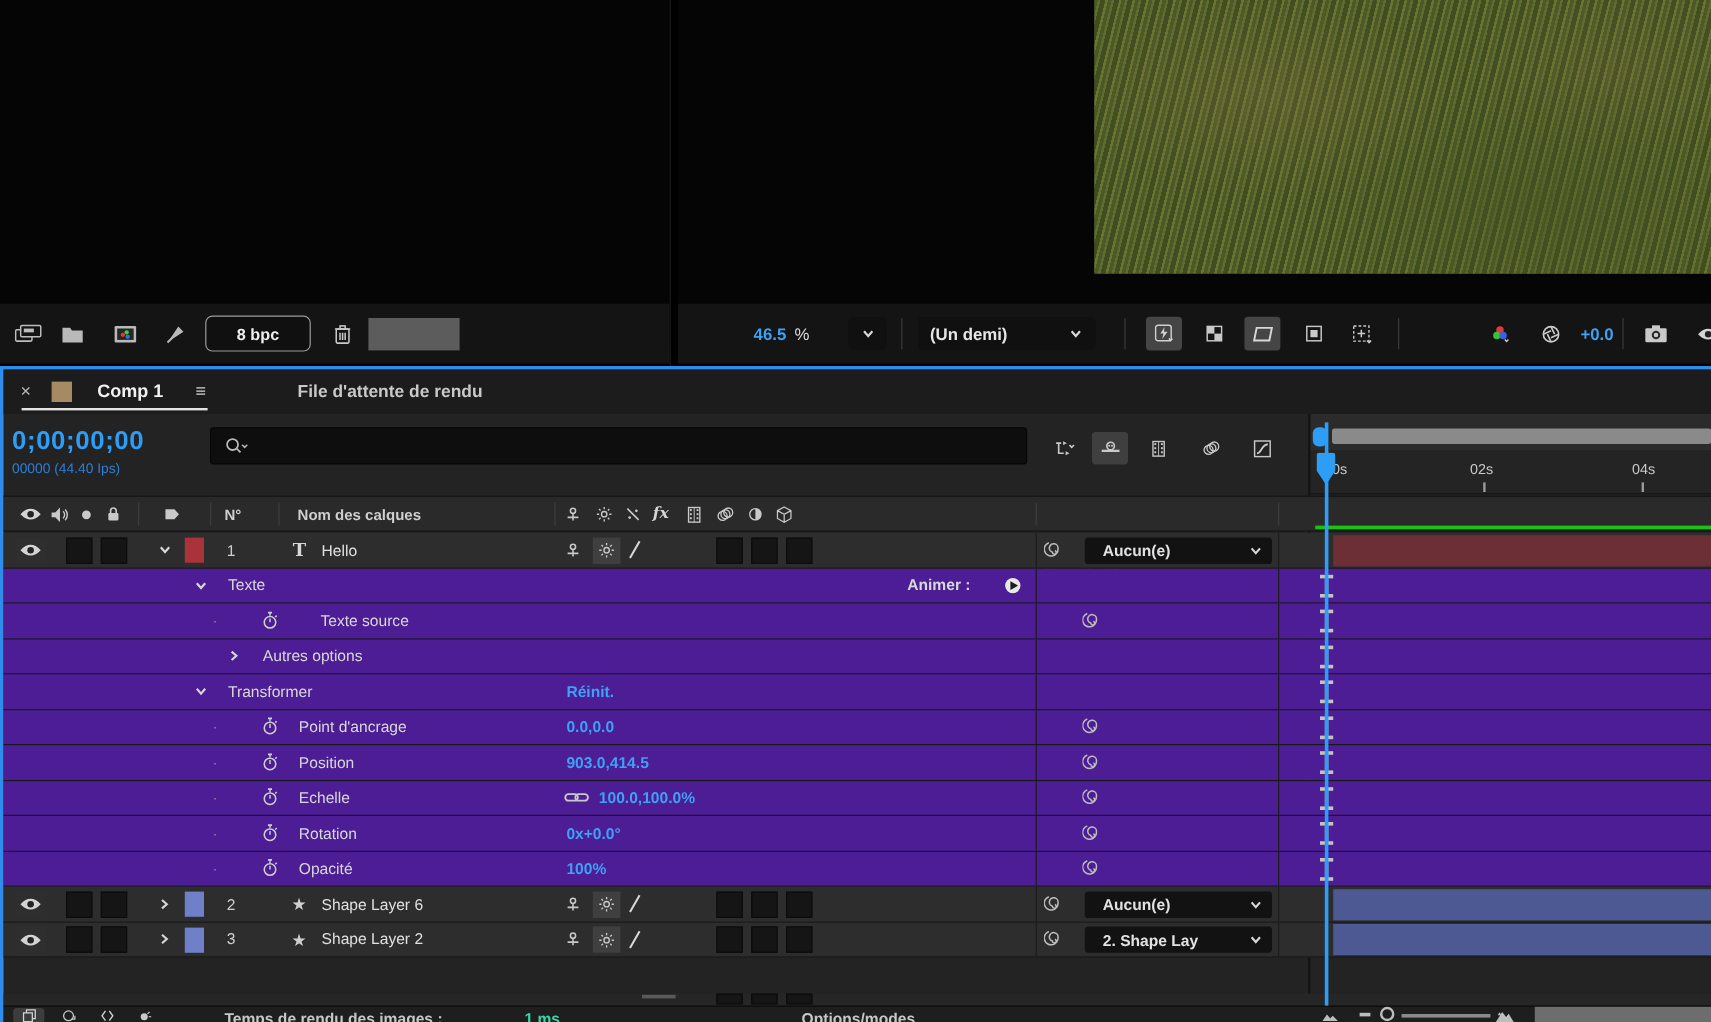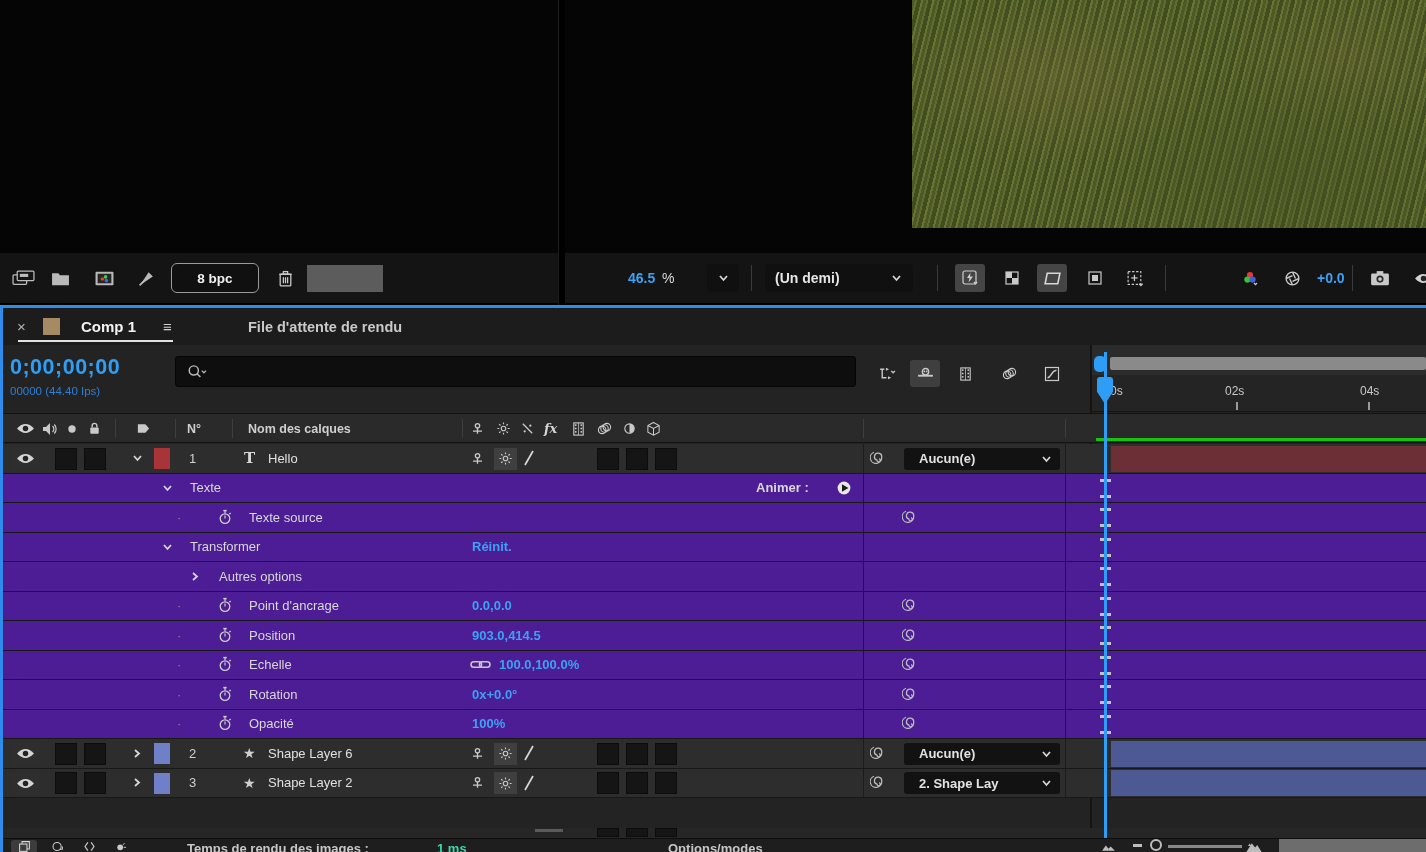--- a/index.html
+++ b/index.html
@@ -533,53 +533,53 @@
         <span class="cell dot" style="left: 174px;">·</span>
         <span class="cell" style="left: 214px;">
           <svg width="16" height="17" viewBox="0 0 16 17">
             <circle cx="8" cy="9.6" r="4.8" fill="none" stroke="#cfcfcf" stroke-width="1.3"></circle>
             <line x1="8" y1="9.6" x2="8" y2="6.4" stroke="#cfcfcf" stroke-width="1.2"></line>
             <line x1="6.3" y1="1.6" x2="9.7" y2="1.6" stroke="#cfcfcf" stroke-width="1.5"></line>
             <line x1="8" y1="1.8" x2="8" y2="4.2" stroke="#cfcfcf" stroke-width="1.2"></line>
             <line x1="12.4" y1="5.2" x2="13.6" y2="4" stroke="#cfcfcf" stroke-width="1.3"></line>
           </svg>
         </span>
-        <span class="cell gname" style="left: 246px;">Texte source</span>
+        <span class="cell gname" style="left: 264px;">Texte source</span>
         <span class="cell" style="left: 899px;">
           <svg width="17" height="17" viewBox="0 0 16 16" fill="none" stroke="#bdbdbd" stroke-width="1.2">
             <path d="M8.6 8.2 a1.5 1.5 0 1 1 -2 1.4 a3.4 3.4 0 1 1 4.4 -2.9 a5.4 5.4 0 1 1 -7.2 -4.6"></path>
           </svg>
         </span>
         <span class="ibeam">
           <i></i>
         </span>
       </div>
       <div class="row">
         <span class="rsep" style="left: 860px;"></span>
         <span class="rsep" style="left: 1062px;"></span>
+        <span class="cell" style="left: 186px;">
+          <svg width="12" height="13" viewBox="0 0 12 12" fill="none" stroke="#d6d6d6" stroke-width="1.8">
+            <path d="M4 2.5 L8 6 L4 9.5"></path>
+          </svg>
+        </span>
+        <span class="cell gname" style="left: 216px;">Autres options</span>
+        <span class="ibeam">
+          <i></i>
+        </span>
+      </div>
+      <div class="row">
+        <span class="rsep" style="left: 860px;"></span>
+        <span class="rsep" style="left: 1062px;"></span>
         <span class="cell" style="left: 158px;">
           <svg width="13" height="12" viewBox="0 0 12 12" fill="none" stroke="#d6d6d6" stroke-width="1.8">
             <path d="M2.5 4 L6 8 L9.5 4"></path>
           </svg>
         </span>
         <span class="cell gname" style="left: 187px;">Transformer</span>
         <span class="cell val" style="left: 469px;">Réinit.</span>
-        <span class="ibeam">
-          <i></i>
-        </span>
-      </div>
-      <div class="row">
-        <span class="rsep" style="left: 860px;"></span>
-        <span class="rsep" style="left: 1062px;"></span>
-        <span class="cell" style="left: 186px;">
-          <svg width="12" height="13" viewBox="0 0 12 12" fill="none" stroke="#d6d6d6" stroke-width="1.8">
-            <path d="M4 2.5 L8 6 L4 9.5"></path>
-          </svg>
-        </span>
-        <span class="cell gname" style="left: 216px;">Autres options</span>
         <span class="ibeam">
           <i></i>
         </span>
       </div>
       <div class="row">
         <span class="rsep" style="left: 860px;"></span>
         <span class="rsep" style="left: 1062px;"></span>
         <span class="cell dot" style="left: 174px;">·</span>
         <span class="cell" style="left: 214px;">
           <svg width="16" height="17" viewBox="0 0 16 17">

